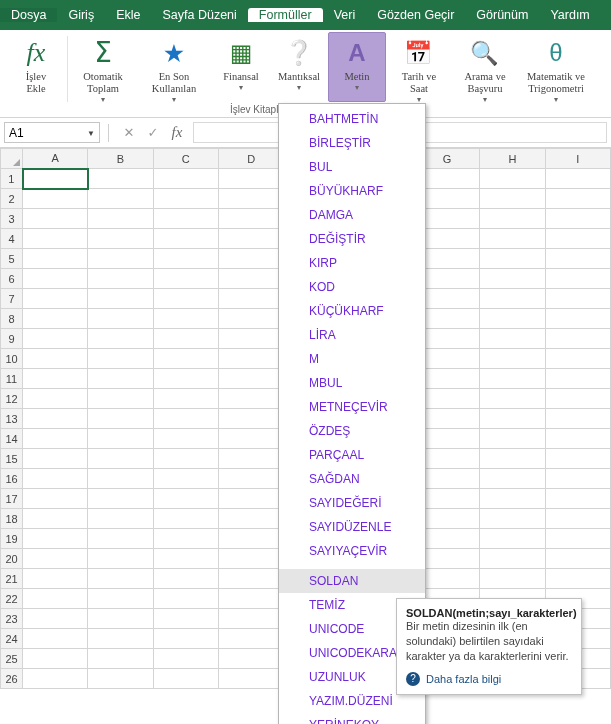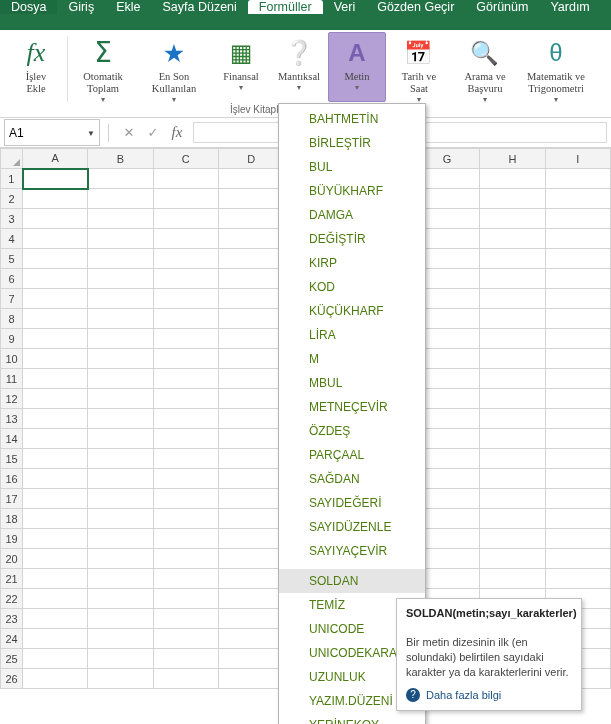--- a/index.html
+++ b/index.html
@@ -14,21 +14,21 @@
     position: relative;
     width: 611px; height: 724px;
     background: #ffffff;
   }
 
   
   .tabbar {
     height: 30px;
     background: #217346;
     display: flex;
-    align-items: flex-start;
+    align-items: center;
     color: #ffffff;
     font-size: 12.5px;
   }
   .tab {
     display: flex; align-items: center;
     padding: 0 11px;
     white-space: nowrap;
     cursor: default;
   }
   .tab.file {
@@ -117,21 +117,21 @@
   
   .formulabar {
     height: 30px;
     background: #ffffff;
     border-bottom: 1px solid #d4d4d4;
     display: flex;
     align-items: center;
     padding: 0 4px;
   }
   .namebox {
-    width: 96px; height: 27px;
+    width: 96px; height: 21px;
     border: 1px solid #c6c6c6;
     background: #ffffff;
     font-size: 12px;
     display: flex; align-items: center;
     padding: 0 4px;
     color: #000;
     position: relative;
   }
   .namebox .nb-caret {
     position: absolute; right: 4px; top: 50%;
@@ -212,21 +212,21 @@
   .menu {
     position: absolute;
     left: 278px;
     top: 103px;
     width: 148px;
     background: #ffffff;
     border: 1px solid #b5b5b5;
     box-shadow: 2px 2px 4px rgba(0,0,0,0.25);
     padding: 3px 0 0 0;
     font-size: 12px;
-    color: #4d7c0f;
+    color: #6d28d9;
     z-index: 40;
     max-height: 622px;
     overflow: hidden;
   }
   .menu-item {
     height: 24px;
     display: flex;
     align-items: center;
     padding: 0 0 0 30px;
     cursor: default;
@@ -247,21 +247,21 @@
     border: 1px solid #c0c0c0;
     box-shadow: 2px 2px 4px rgba(0,0,0,0.22);
     padding: 8px 9px 8px 9px;
     font-size: 11px;
     color: #333;
     z-index: 60;
   }
   .tt-title {
     font-weight: bold;
     color: #222;
-    margin-bottom: 16px;
+    margin-bottom: 0;
     font-size: 11px;
   }
   .tt-body {
     line-height: 1.35;
     color: #444;
     margin-bottom: 8px;
   }
   .tt-link {
     display: flex;
     align-items: center;

